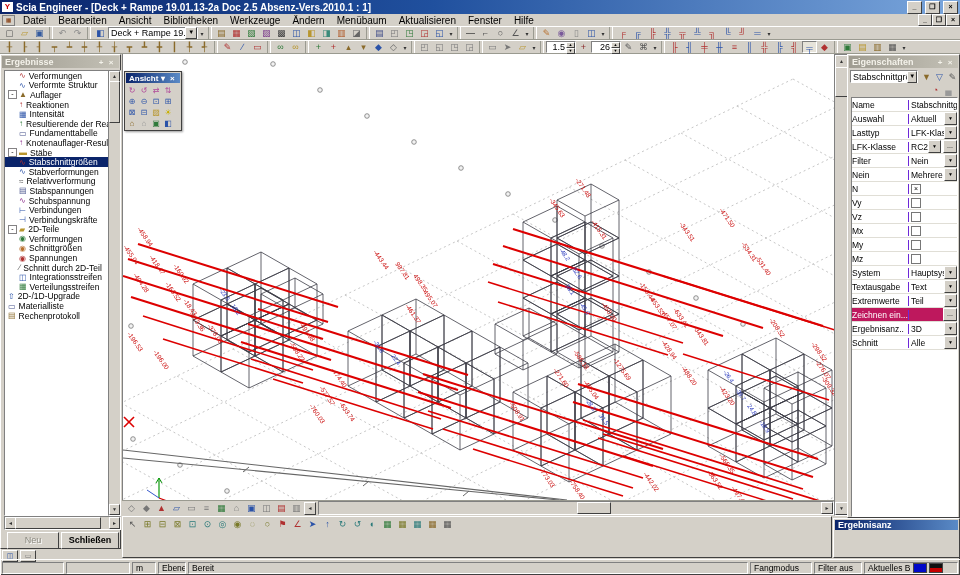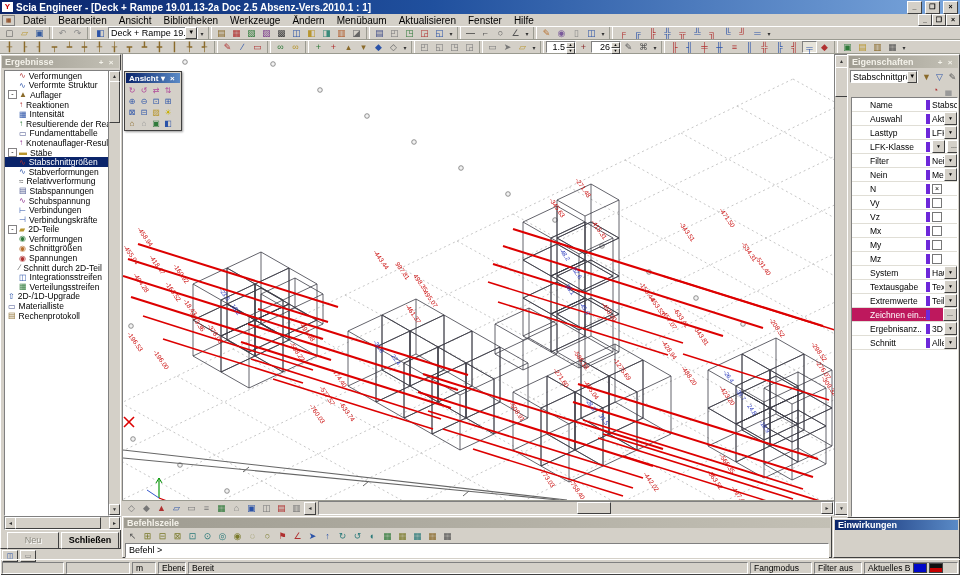--- a/index.html
+++ b/index.html
@@ -47,21 +47,21 @@
   .texp{width:7px;height:7px;border:1px solid #848284;background:#fff;font-size:7px;line-height:5px;text-align:center;margin-right:2px;flex:0 0 auto;color:#000}
   .ticn{font-size:8px;margin-right:3px;flex:0 0 auto}
   .scroll{background:#d4d0c8;border:1px solid;border-color:#808080 #fff #fff #808080;position:absolute}
   .sarrow{background:#d4d0c8;border:1px solid;border-color:#fff #404040 #404040 #fff;font-size:5px;text-align:center;position:absolute;color:#333}
   .sthumb{background:#d4d0c8;border:1px solid;border-color:#fff #404040 #404040 #fff;position:absolute}
   .pbtn{background:#d4d0c8;border:1px solid;border-color:#fff #404040 #404040 #fff;font-size:9px;text-align:center;position:absolute}
   .pbtn.dis{color:#8a887e;text-shadow:1px 1px #fff}
   
   .pgrid{background:#fff;border:1px solid;border-color:#808080 #fff #fff #808080;font-size:8.5px;overflow:hidden}
   .prow{display:flex;height:13px;border-bottom:1px solid #e0ded6;align-items:center}
-  .pname{width:56px;padding-left:18px;border-right:4px solid #6d28d9;overflow:hidden;white-space:nowrap;flex:0 0 auto}
+  .pname{width:56px;padding-left:0;border-right:1px solid #6d28d9;overflow:hidden;white-space:nowrap;flex:0 0 auto}
   .pval{flex:1;display:flex;align-items:center;padding-left:2px;overflow:hidden;white-space:nowrap}
   .pdrop{width:11px;height:11px;background:#d4d0c8;border:1px solid;border-color:#fff #404040 #404040 #fff;
       font-size:5px;line-height:10px;text-align:center;margin-left:auto;flex:0 0 auto}
   .pdots{width:12px;height:11px;background:#d4d0c8;border:1px solid;border-color:#fff #404040 #404040 #fff;
       font-size:7px;line-height:9px;text-align:center;margin-left:2px;flex:0 0 auto}
   .pchk{width:8px;height:8px;border:1px solid #777;background:#fff;font-size:7px;line-height:7px;text-align:center}
   .prow.grayrow{background:#be185d}
   .prow.grayrow .pname{color:#fff}
   
   .erow{height:10px;display:flex;align-items:center;font-size:8.5px;padding:0 2px;border-bottom:1px solid #c0beb4}
@@ -1268,28 +1268,25 @@
         <span class="pval">
           <span style="overflow: hidden; white-space: nowrap;">Alle</span>
           <span class="pdrop">▼</span>
         </span>
       </div>
     </div>
 </div>
 
 <div class="panel abs" style="left:833px;top:518px;width:127px;height:40px">
   <div class="phead active" style="height:10px">
-    <span>Einwirkungen</span>
+    <span>Ergebnisanz</span>
   </div>
 </div>
 
 <div class="panel abs" style="left:122px;top:516px;width:710px;height:42px">
-  <div class="phead inactive" style="height:10px">
-    <span>Befehlszeile</span>
-  </div>
   <div style="display:flex;align-items:center;height:14px;padding-left:2px">
       <span class="ticon" style="color: rgb(85, 85, 85);">↖</span>
       <span class="ticon" style="color: rgb(122, 122, 42);">⊞</span>
       <span class="ticon" style="color: rgb(122, 122, 42);">⊟</span>
       <span class="ticon" style="color: rgb(122, 122, 42);">⊠</span>
       <span class="ticon" style="color: rgb(42, 122, 122);">⊡</span>
       <span class="ticon" style="color: rgb(42, 122, 122);">⊙</span>
       <span class="ticon" style="color: rgb(42, 122, 122);">◎</span>
       <span class="ticon" style="color: rgb(122, 122, 42);">◉</span>
       <span class="ticon" style="color: rgb(122, 122, 42);">◌</span>
@@ -1300,23 +1297,20 @@
       <span class="ticon" style="color: rgb(42, 82, 168);">↑</span>
       <span class="ticon" style="color: rgb(42, 122, 122);">↻</span>
       <span class="ticon" style="color: rgb(42, 122, 122);">↺</span>
       <span class="ticon" style="color: rgb(42, 122, 122);">◐</span>
       <span class="ticon" style="color: rgb(47, 122, 58);">▦</span>
       <span class="ticon" style="color: rgb(122, 122, 42);">▦</span>
       <span class="ticon" style="color: rgb(42, 122, 122);">▦</span>
       <span class="ticon" style="color: rgb(138, 106, 42);">▦</span>
       <span class="ticon" style="color: rgb(85, 85, 85);">▦</span>
     </div>
-  <div class="cmdin" style="margin:0 2px">
-    <span>Befehl &gt;</span>
-  </div>
 </div>
 
 <div class="sbar abs" id="statusbar">
     <span class="scell" style="width: 62px;"></span>
     <span class="scell" style="width: 64px;"></span>
     <span class="scell" style="width: 24px;">
       <span>m</span>
     </span>
     <span class="scell" style="width: 28px;">
       <span>Ebene XY</span>

